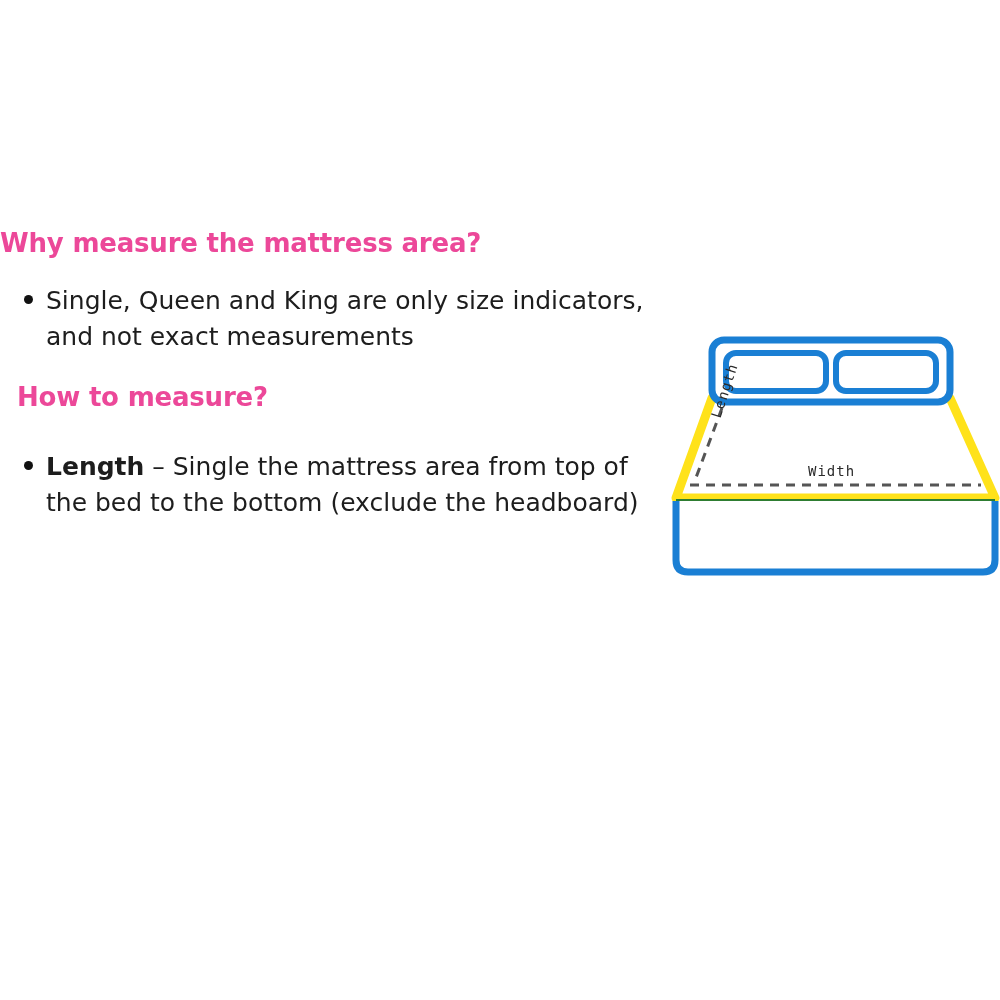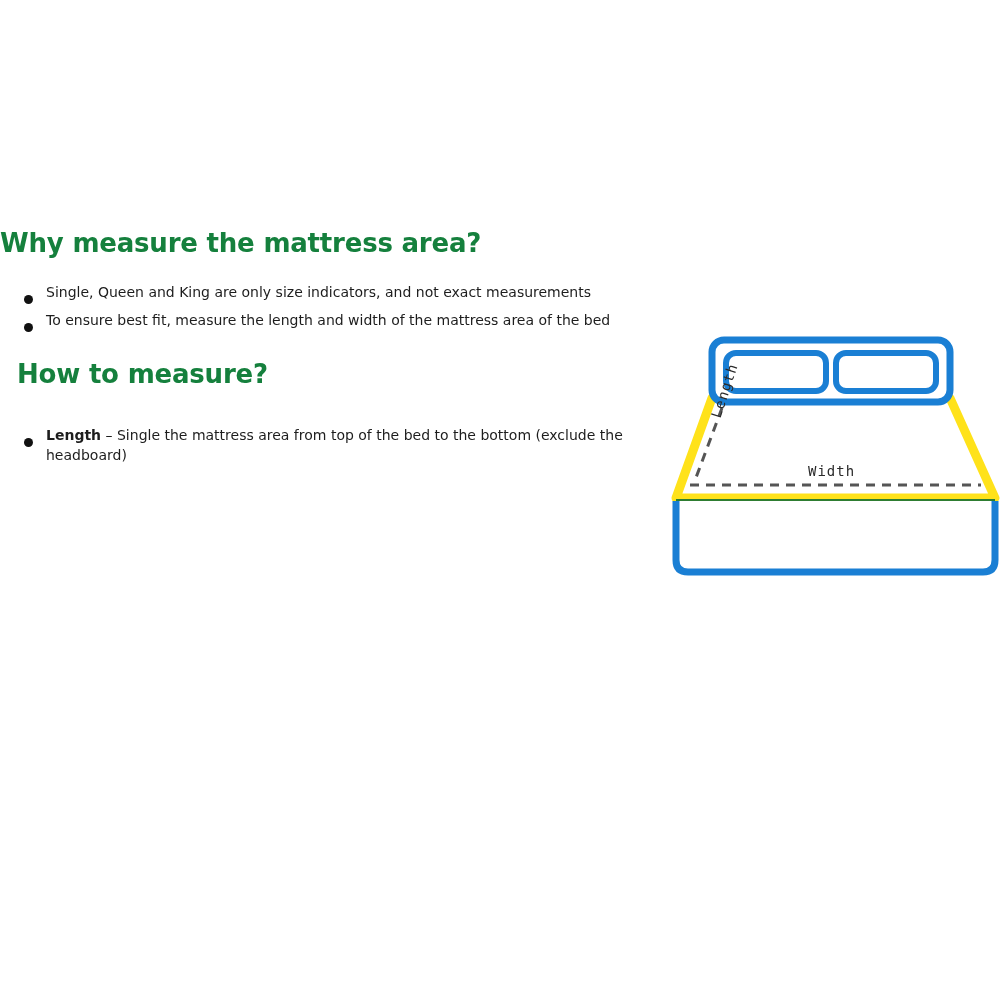--- a/index.html
+++ b/index.html
@@ -24,35 +24,35 @@
   .text-col {
     position: absolute;
     left: 0px;
     top: 228px;
     width: 672px;
   }
 
   .section-title {
     font-size: 26px;
     font-weight: bold;
-    color: #15803d;
+    color: #ec4899;
     letter-spacing: -0.2px;
     margin: 0;
     line-height: 1.2;
   }
 
   .bullet-list {
     list-style: none;
     margin: 0;
     padding: 0;
   }
   .bullet-list li {
     position: relative;
     padding-left: 46px;
-    font-size: 14px;
+    font-size: 25px;
     line-height: 1.42;
     color: #1d1d1d;
     margin-bottom: 8px;
   }
   .bullet-list li::before {
     content: "";
     position: absolute;
     left: 24px;
     top: 12px;
     width: 9px;
@@ -102,23 +102,20 @@
 <div class="page">
 
   <div class="text-col">
 
     <h2 class="section-title" id="why-title">Why measure the mattress area?</h2>
 
     <ul class="bullet-list" id="why-list">
       <li>
         <span>Single, Queen and King are only size indicators, and not exact measurements</span>
       </li>
-      <li>
-        <span>To ensure best fit, measure the length and width of the mattress area of the bed</span>
-      </li>
     </ul>
 
     <h2 class="section-title" id="how-title">How to measure?</h2>
 
     <ul class="bullet-list" id="how-list">
       <li>
         <b>Length</b><span> – Single the mattress area from top of the bed to the bottom (exclude the headboard)</span>
       </li>
     </ul>
 

